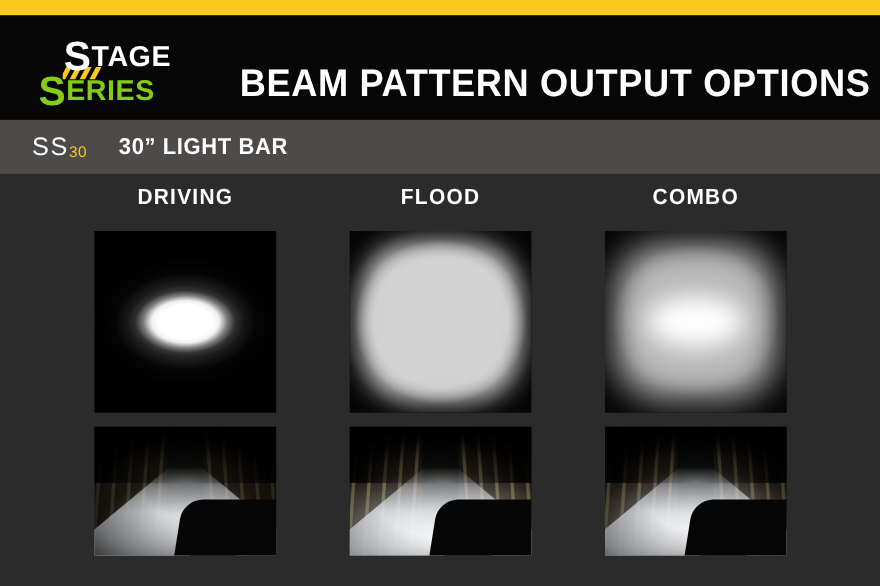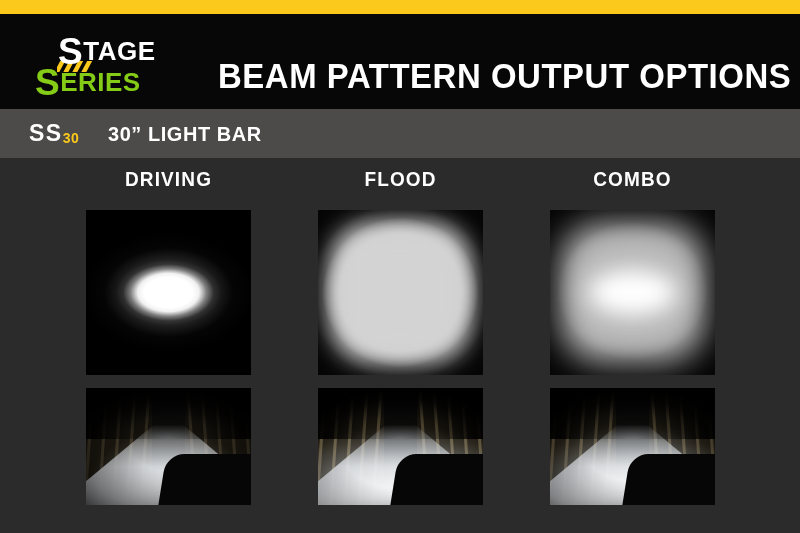--- a/index.html
+++ b/index.html
@@ -119,21 +119,21 @@
     width: 800px;
     height: 49px;
     background: #4d4a4a;
   }
   .model-badge {
     position: absolute;
     left: 29px;
     top: 13px;
     color: #ffffff;
     font-size: 23px;
-    font-weight: bold;
+    font-weight: normal;
     letter-spacing: 1.5px;
     line-height: 1;
     white-space: nowrap;
   }
   .model-badge .badge-sub {
     color: #fbc91b;
     font-size: 14px;
     letter-spacing: 0.5px;
     vertical-align: -2px;
   }

